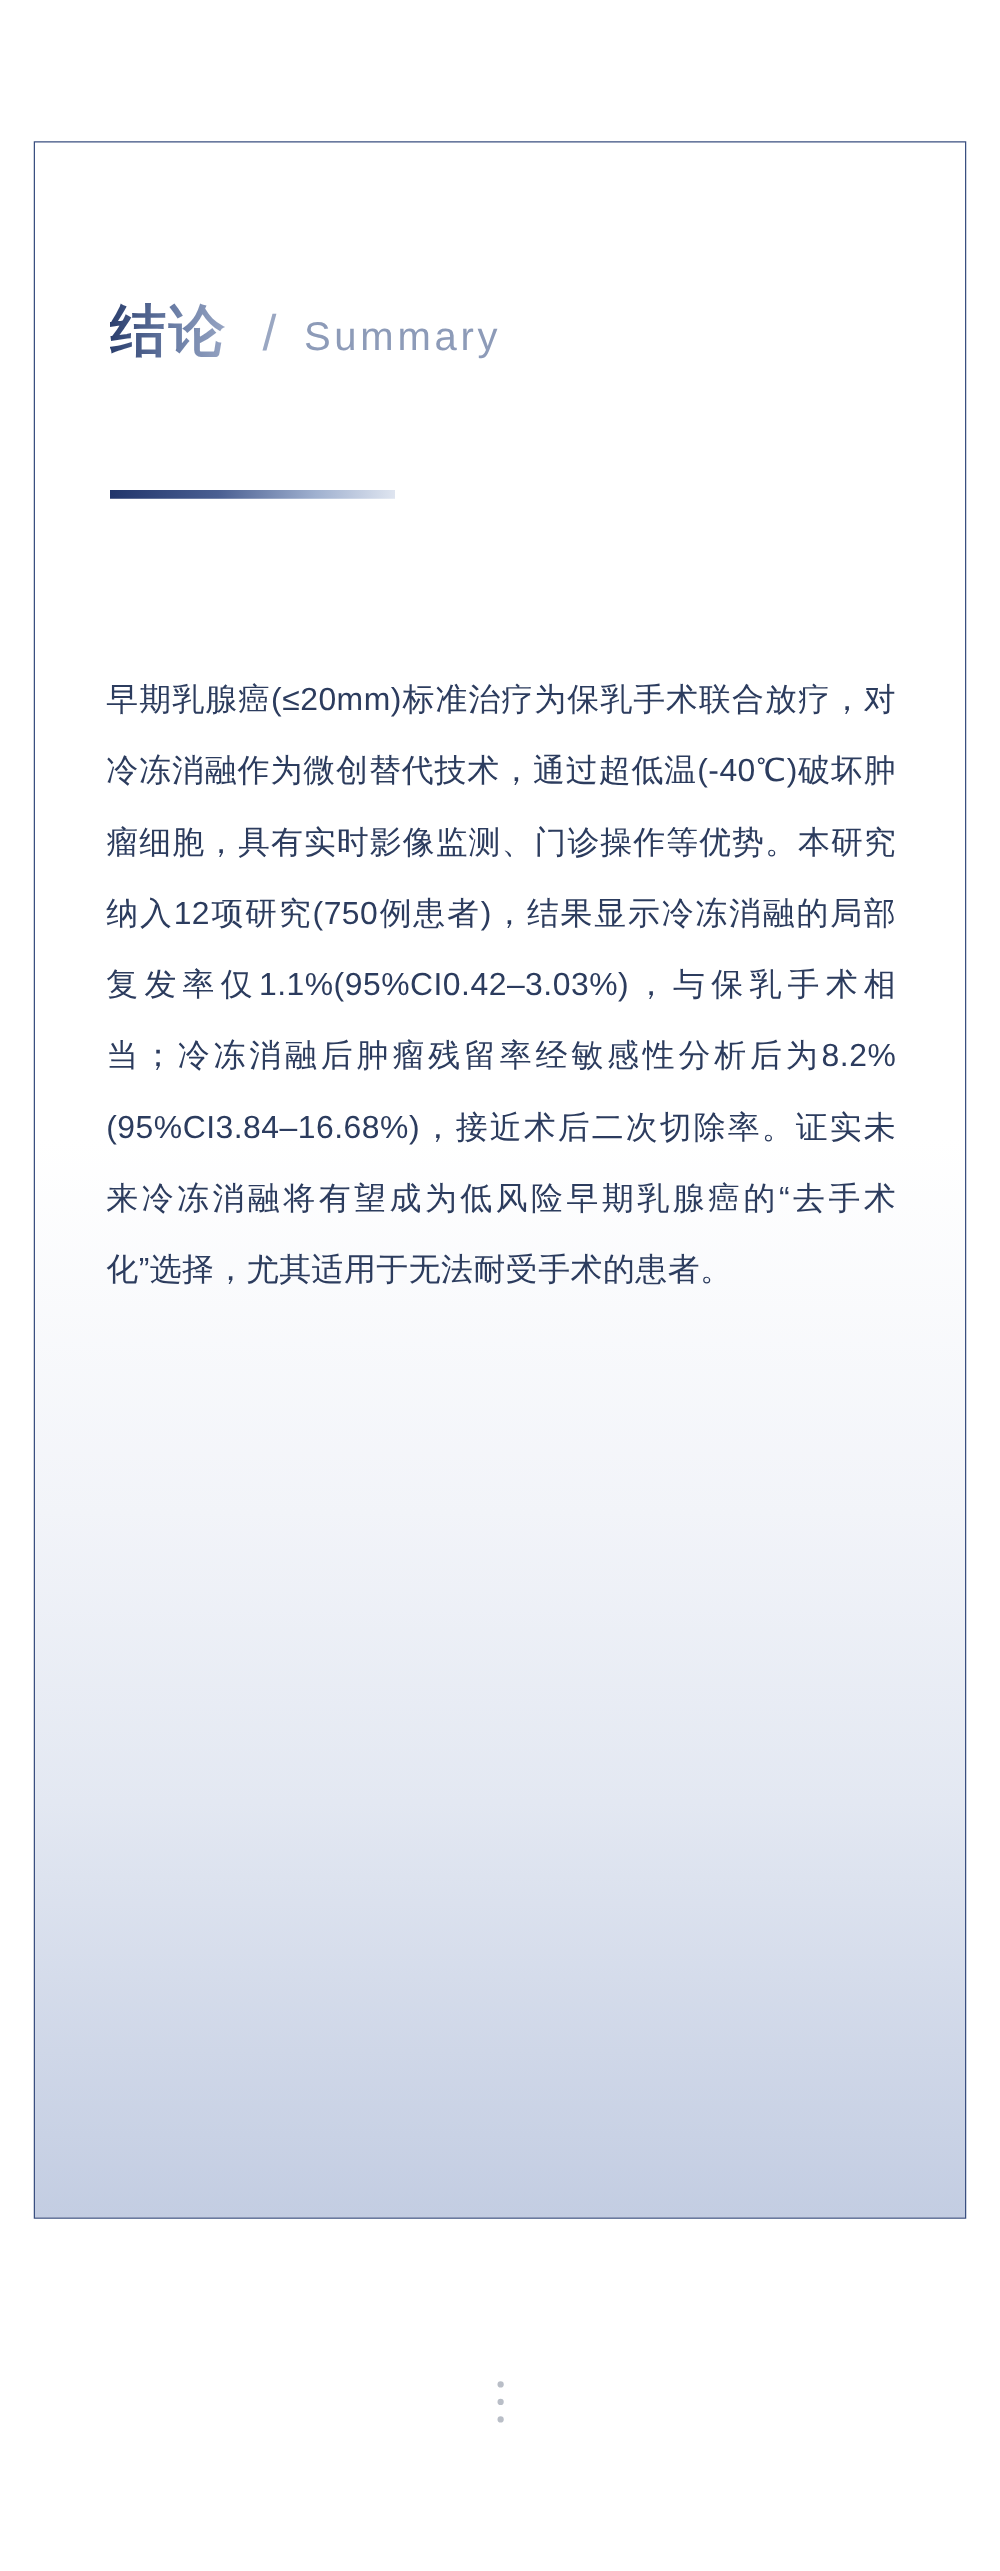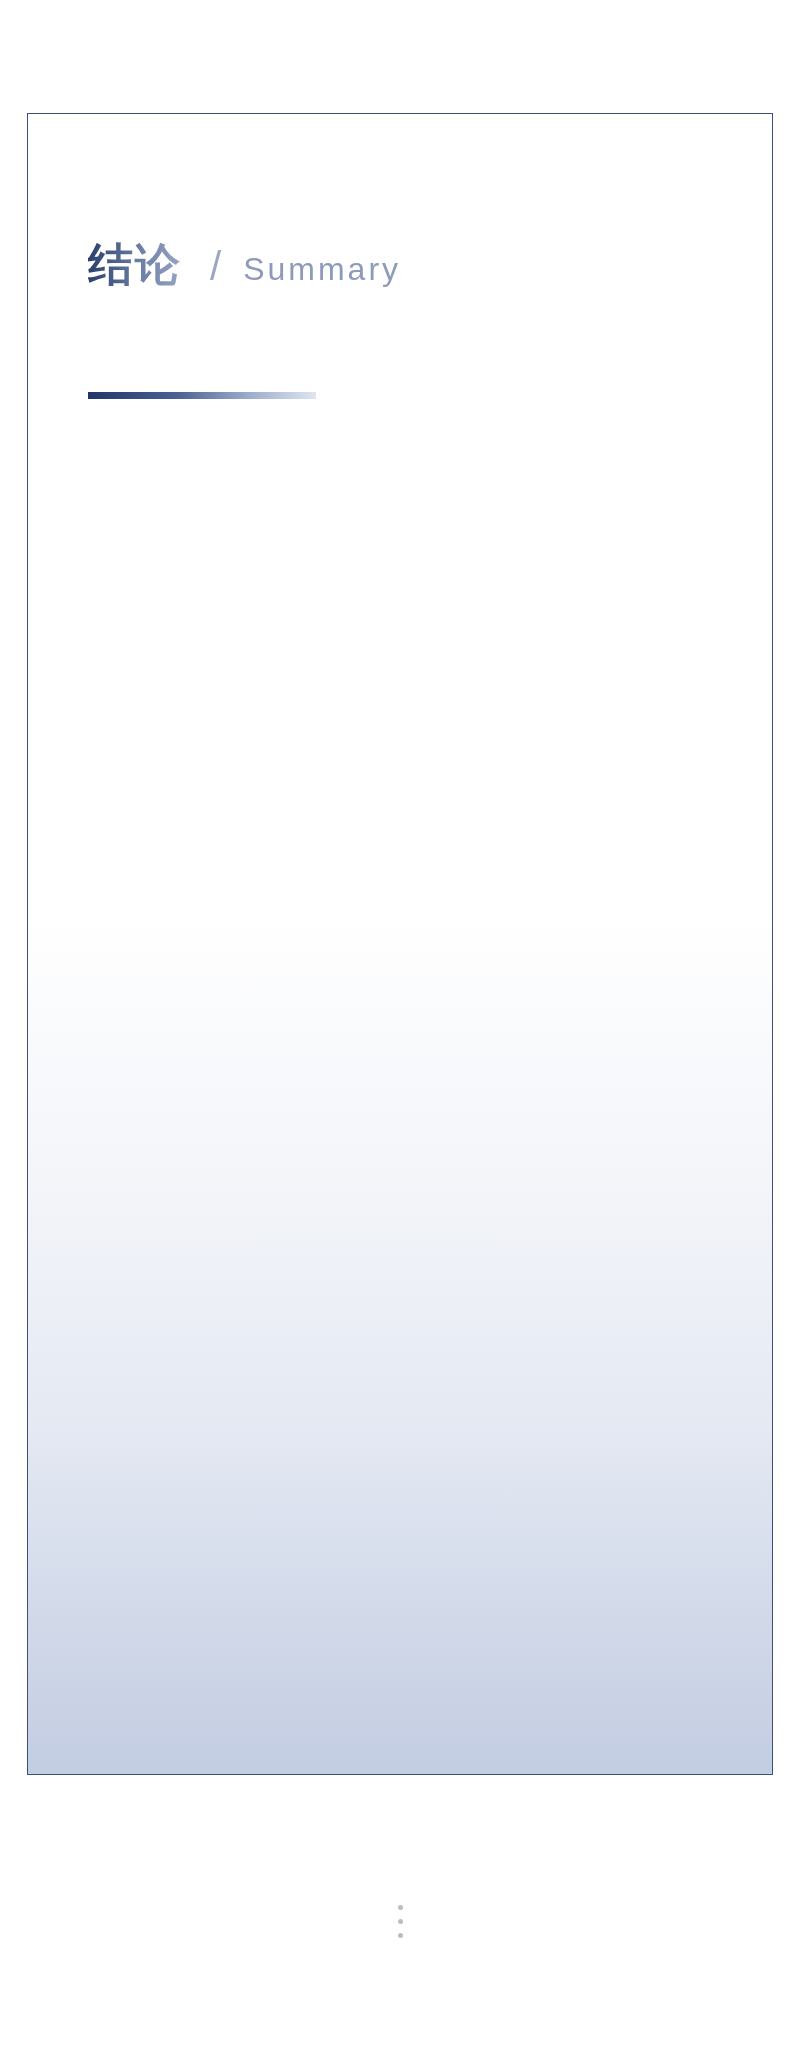--- a/index.html
+++ b/index.html
@@ -136,20 +136,21 @@
     <div class="card-inner">
 
       <div class="heading-row">
         <span class="heading-cn">结论</span>
         <span class="heading-slash">/</span>
         <span class="heading-en">Summary</span>
       </div>
 
       <div class="accent-rule"></div>
 
+      <p class="body-text">早期乳腺癌(≤20mm)标准治疗为保乳手术联合放疗，对冷冻消融作为微创替代技术，通过超低温(-40℃)破坏肿瘤细胞，具有实时影像监测、门诊操作等优势。本研究纳入12项研究(750例患者)，结果显示冷冻消融的局部复发率仅1.1%(95%CI0.42–3.03%)，与保乳手术相当；冷冻消融后肿瘤残留率经敏感性分析后为8.2%(95%CI3.84–16.68%)，接近术后二次切除率。证实未来冷冻消融将有望成为低风险早期乳腺癌的“去手术化”选择，尤其适用于无法耐受手术的患者。</p>
 
     </div>
   </div>
 
   <div class="dots">
     <span></span>
     <span></span>
     <span></span>
   </div>
 

